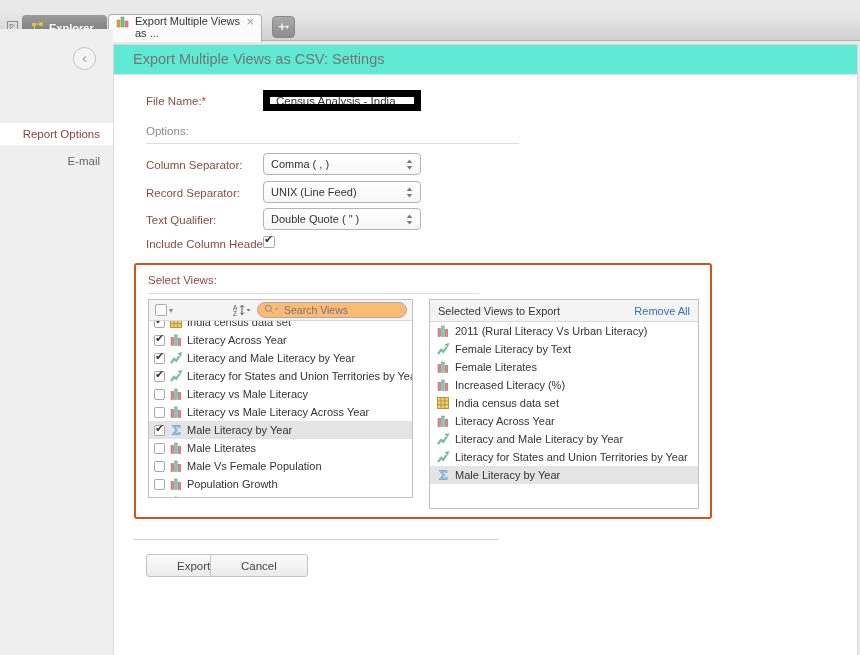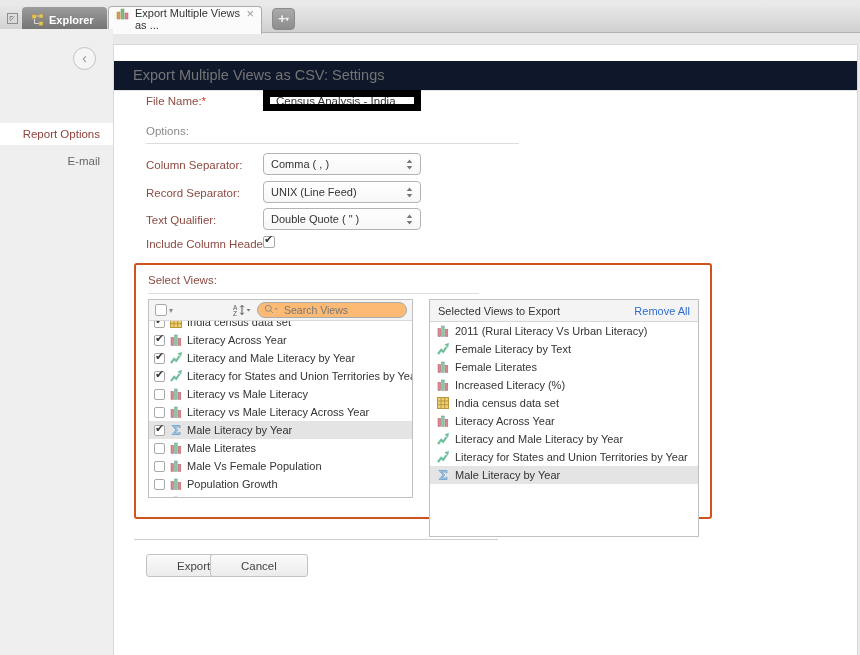--- a/index.html
+++ b/index.html
@@ -2,21 +2,21 @@
 <html><head>
 <meta charset="utf-8">
 <style>
   * { box-sizing: border-box; }
   html,body { margin:0; padding:0; }
   body {
     width:860px; height:655px; position:relative; overflow:hidden;
     background:#e9e9e9; font-family:"Liberation Sans", sans-serif;
   }
   
-  .tabbar { position:absolute; left:0; top:4px; width:860px; height:29px;
+  .tabbar { position:absolute; left:0; top:12px; width:860px; height:29px;
     background:linear-gradient(#e9e9e9,#d0d0d0); border-bottom:1px solid #b2b2b2;padding-left:12px; }
   .restore-btn { position:absolute; left:4px; top:6px; width:17px; height:17px; cursor:pointer; }
   .tab-explorer { position:absolute; left:22px; top:3px; height:26px; width:85px;
     background:linear-gradient(#9c9c9c,#6e6e6e); border-radius:4px 4px 0 0;
     display:flex; align-items:center; gap:5px; padding:0 9px;
     color:#fff; font-size:11px; font-weight:bold; }
   .tab-active { position:absolute; left:108px; top:2px; height:28px; width:154px;
     background:#fbfbfb; border:1px solid #adadad; border-bottom:none; border-radius:4px 4px 0 0;
     display:flex; align-items:flex-start; gap:6px; padding:0 7px; font-size:11px; color:#333; }
   .tab-active .close { margin-left:auto; color:#9a9a9a; font-size:13px; line-height:1; cursor:pointer; }
@@ -29,43 +29,43 @@
   .back-btn { position:absolute; left:73px; top:18px; width:23px; height:23px; border-radius:50%;
     border:1px solid #c2c2c2; background:#f5f5f5; color:#9a9a9a; text-align:center;
     font-size:15px; line-height:20px; cursor:pointer; }
   .side-item { position:absolute; left:0; width:113px; height:22px; line-height:22px;
     text-align:right; padding-right:13px; font-size:11.5px; color:#666; cursor:pointer;margin-top:44px; }
   .side-item.selected { background:#ffffff; color:#8f3f3a; }
   .si-1 { top:50px; } .si-2 { top:77px; }
   
   .card { position:absolute; left:113px; top:44px; right:2px; bottom:0;
     background:#fff; border:1px solid #d9d9d9; border-bottom:none; }
-  .card-header { height:30px; background:#0f172a; border-bottom:1px solid #e2e2e2;
-    line-height:29px; padding-left:19px; font-size:14.5px; color:#757575;margin-top:16px; }
+  .card-header { height:30px; background:#5eead4; border-bottom:1px solid #e2e2e2;
+    line-height:29px; padding-left:19px; font-size:14.5px; color:#757575; }
   .card-body { position:absolute; left:0; top:31px; right:0; bottom:0; }
   .flabel { position:absolute; font-size:11.5px; color:#8d4a42; line-height:14px; }
   .req { color:#d43a2f; }
   .seclabel { position:absolute; font-size:11.5px; color:#8a8a8a; }
   .hr { position:absolute; height:1px; background:#dddddd; }
   .txtinput { position:absolute; width:158px; height:21px; border:7px solid #000000;
     font-size:11.5px; color:#333; padding:0 6px; font-family:"Liberation Sans",sans-serif; }
   .select { position:absolute; width:158px; height:22px; border:1px solid #b3b3b3; border-radius:4px;
     background:linear-gradient(#ffffff,#f7f7f7); display:flex; align-items:center;
     padding:0 7px; font-size:11px; color:#333; cursor:pointer; }
   .select .stepper { margin-left:auto; display:flex; flex-direction:column; gap:1px; }
   .chk { width:12px; height:12px; border:1px solid #a8a8a8; border-radius:2px; background:#fff;
     position:relative; flex:none; display:inline-block; }
   .chk .mark { display:none; position:absolute; top:-4px; left:0px; font-size:11px; color:#3a3a3a; }
   [data-checked="true"] > .chk .mark, .chk.checked .mark { display:block; }
   
   .svbox { position:absolute; left:20px; top:187px; width:578px; height:256px;
     border:2px solid #d0521d; border-radius:3px; background:#fff; }
   .panel { position:absolute; border:1px solid #c0c0c0; background:#fff; overflow:hidden; }
   .p-left  { left:12px;  top:34px; width:265px; height:199px; }
-  .p-right { left:293px; top:34px; width:270px; height:238px; }
+  .p-right { left:293px; top:34px; width:270px; height:210px; }
   .phead { height:21px; background:#f4f4f4; border-bottom:1px solid #d8d8d8;
     position:relative; display:flex; align-items:center; }
   .p-left .phead { padding-left:6px; gap:2px; }
   .p-right .phead { height:22px; padding:0 8px; font-size:11px; color:#333; }
   .removeall { margin-left:auto; color:#2e6dc8; font-size:11px; cursor:pointer; text-decoration:none; }
   .ddarrow { font-size:8px; color:#8a8a8a; }
   .sort-ic { position:absolute; right:160px; top:3px; cursor:pointer; }
   .searchpill { position:absolute; right:5px; top:2px; width:150px; height:16px;
     border:1px solid #ababab; border-radius:9px; background:#fdba74;
     display:flex; align-items:center; gap:3px; padding:0 6px; }

